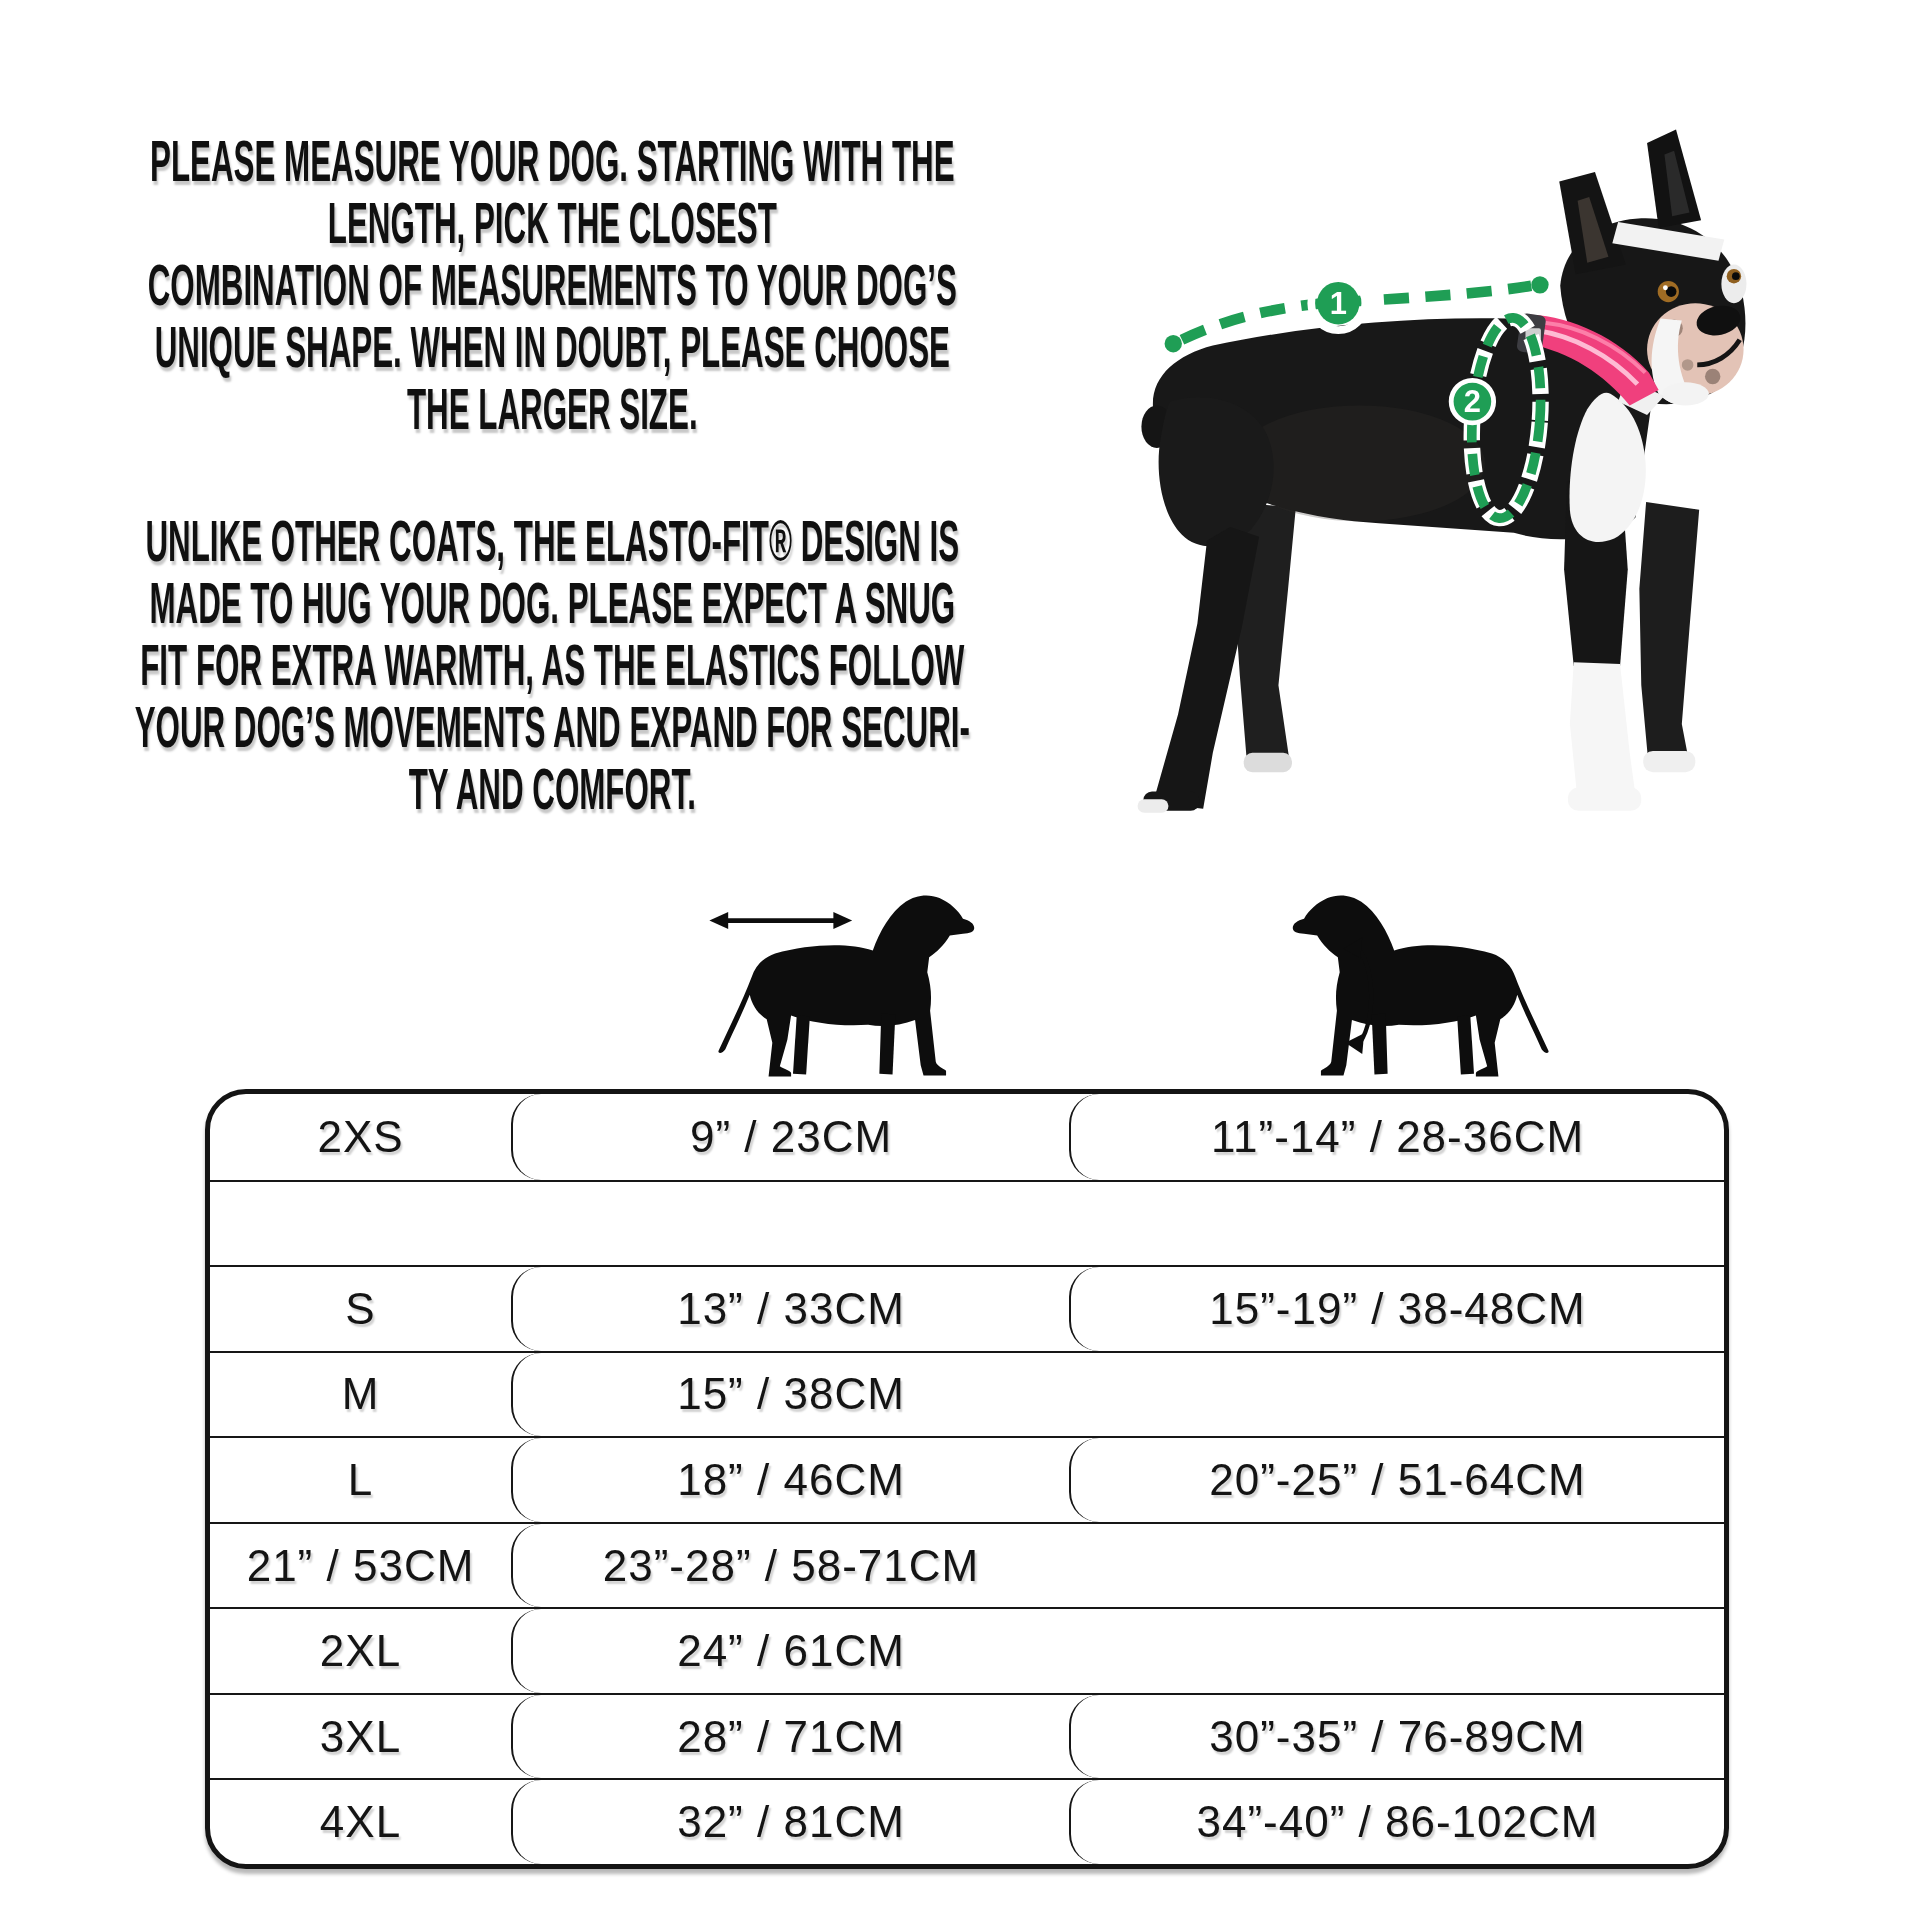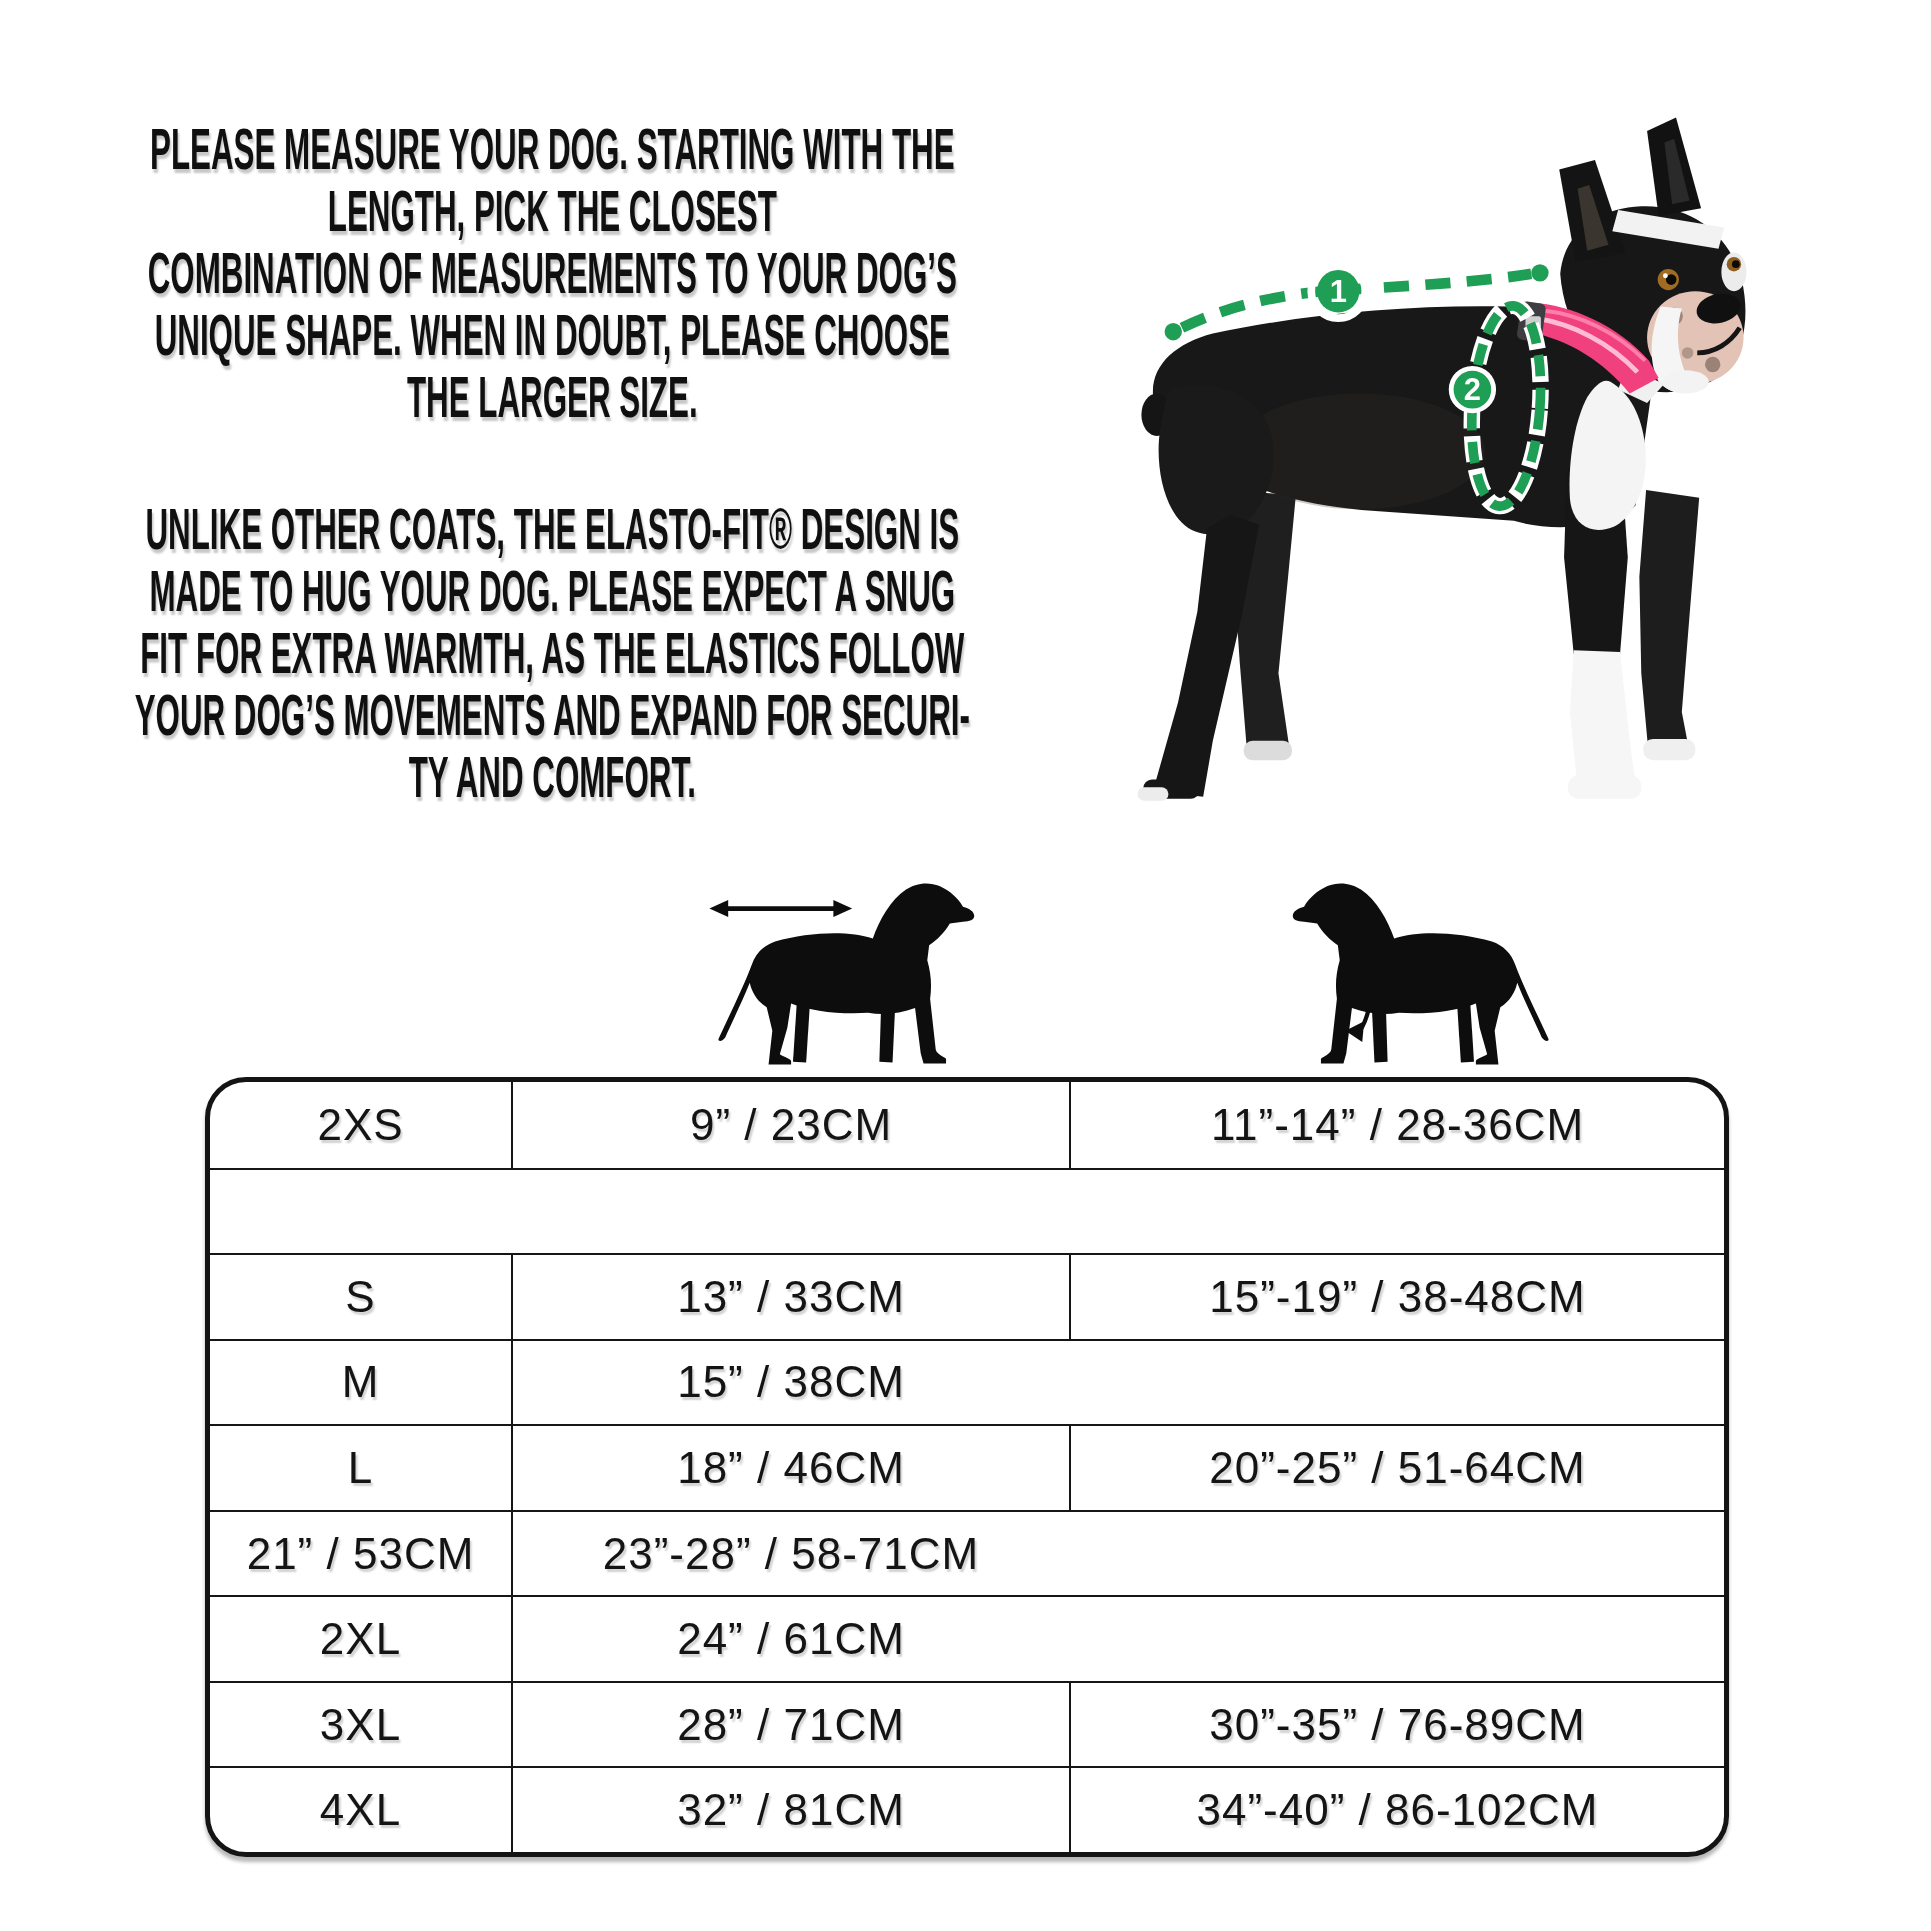--- a/index.html
+++ b/index.html
@@ -1,18 +1,18 @@
 <!DOCTYPE html>
 <html><head>
 <meta charset="utf-8">
 <style>
   html,body{margin:0;padding:0;}
   body{width:1931px;height:1931px;background:#ffffff;position:relative;overflow:hidden;
        font-family:"Liberation Sans",sans-serif;}
-  .canvas{position:absolute;inset:0;}
+  .canvas{position:absolute;inset:0;margin-top:12px;}
 
   
   .intro{position:absolute;left:113px;top:118px;width:879px;}
   .condensed{width:1627px;transform:scaleX(0.54);transform-origin:0 0;text-align:center;}
   .condensed p{margin:0;font-weight:700;font-size:58px;line-height:62px;color:#101010;
                letter-spacing:0px;white-space:pre-line;
                text-shadow:2.9px 3.9px 2.9px rgba(0,0,0,0.22);}
   .condensed p + p{margin-top:70px;}
 
   
@@ -25,21 +25,21 @@
 
   
   .size-table{position:absolute;left:205px;top:1077px;width:1524px;height:780px;
       border:5.8px solid #141414;border-radius:41px;overflow:hidden;background:#fff;
       display:grid;grid-auto-rows:1fr;box-sizing:border-box;
       box-shadow:0 4.8px 3.9px rgba(0,0,0,0.28);}
   .t-row{display:grid;grid-template-columns:301px 558px 1fr;}
   .t-row + .t-row{border-top:2.9px solid #161616;}
   .t-cell{display:flex;align-items:center;justify-content:center;
       font-size:44px;font-weight:400;color:#141414;letter-spacing:1px;
-      text-shadow:1.9px 2.9px 1.9px rgba(0,0,0,0.18);}
+      text-shadow:1.9px 2.9px 1.9px rgba(0,0,0,0.18);border-radius:30px;}
   .t-cell + .t-cell{border-left:2.9px solid #161616;}
 
   svg{display:block;}
   .green-dash{stroke:#1f9e55;stroke-width:11;fill:none;stroke-dasharray:26 17;}
   .marker-num{font-family:"Liberation Sans",sans-serif;font-weight:700;font-size:32px;fill:#ffffff;}
 </style>
 </head>
 <body>
 
 <div class="canvas">

